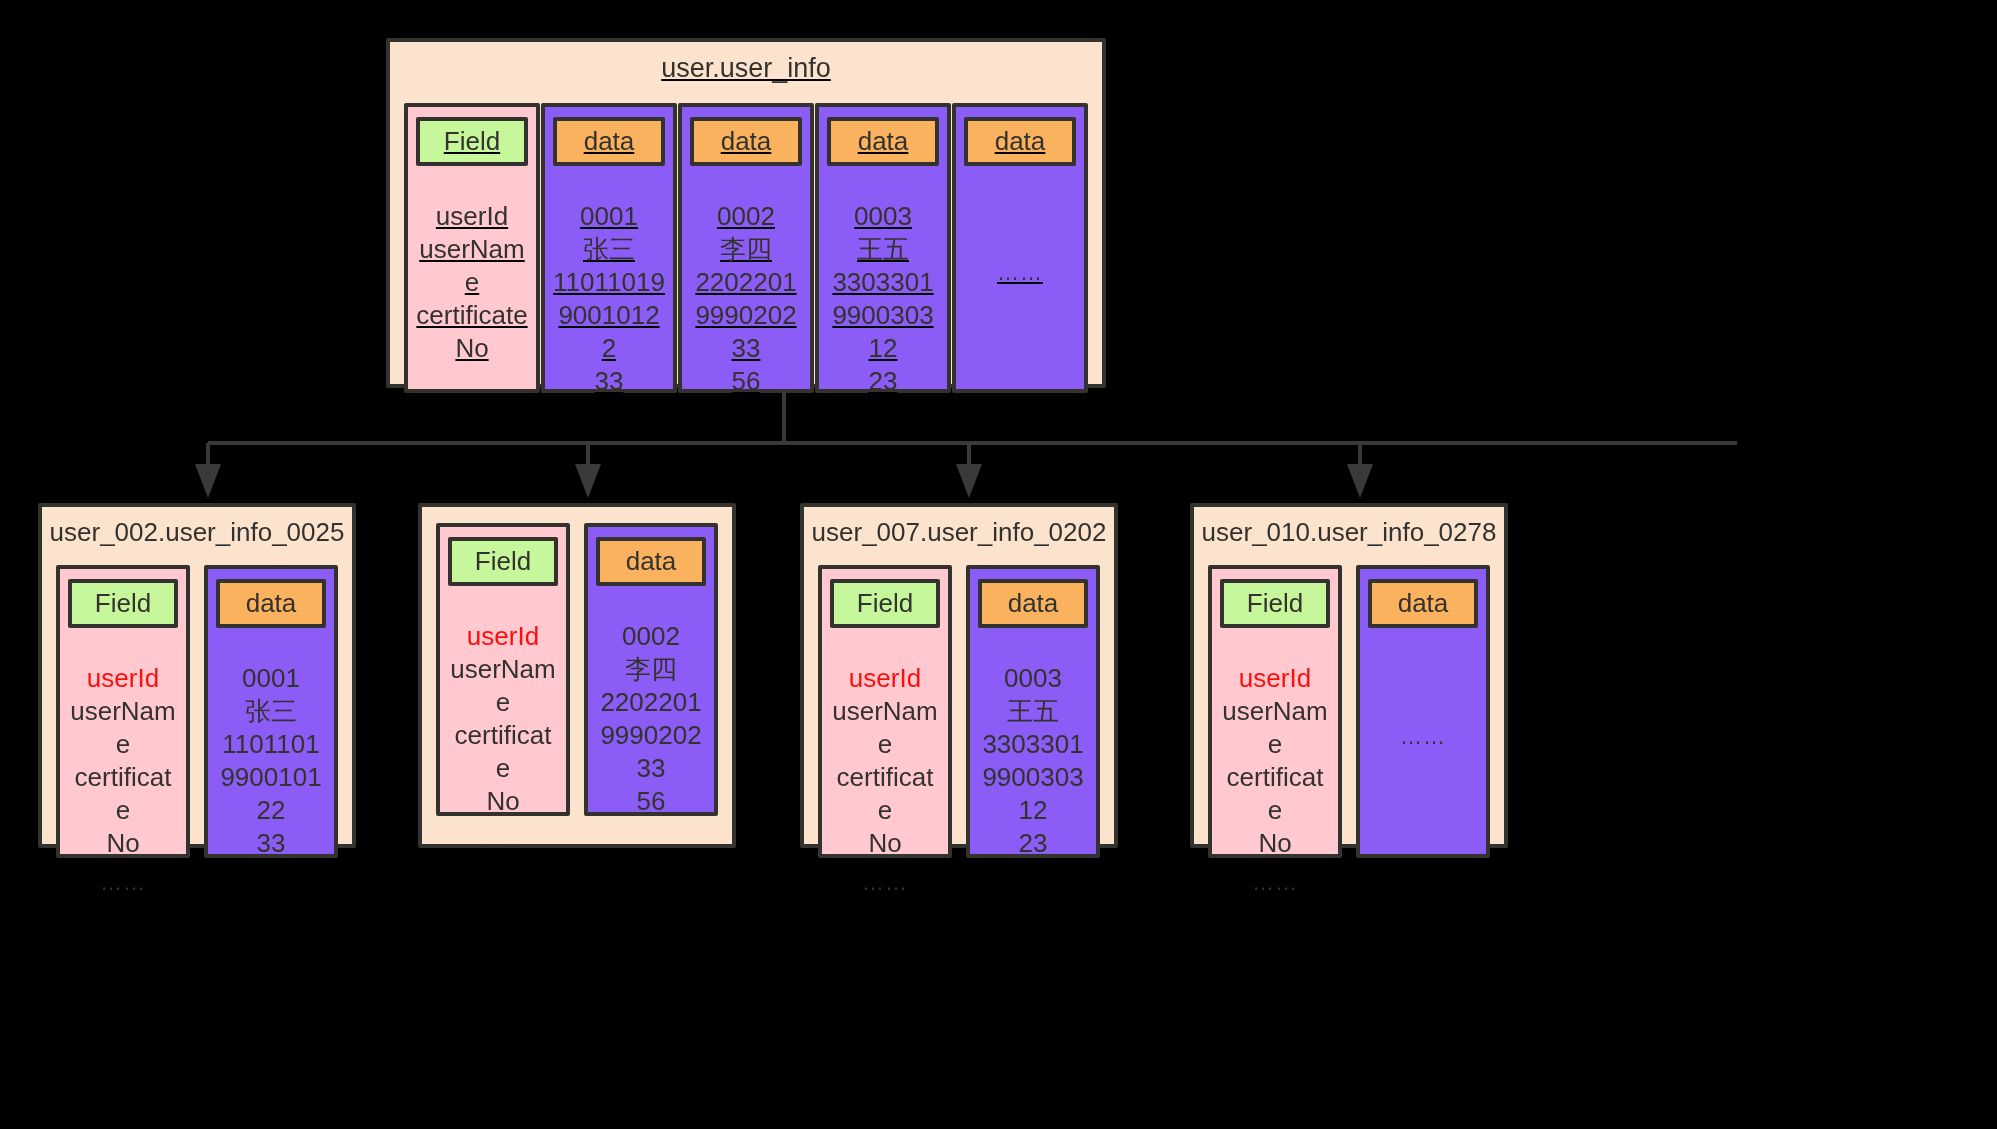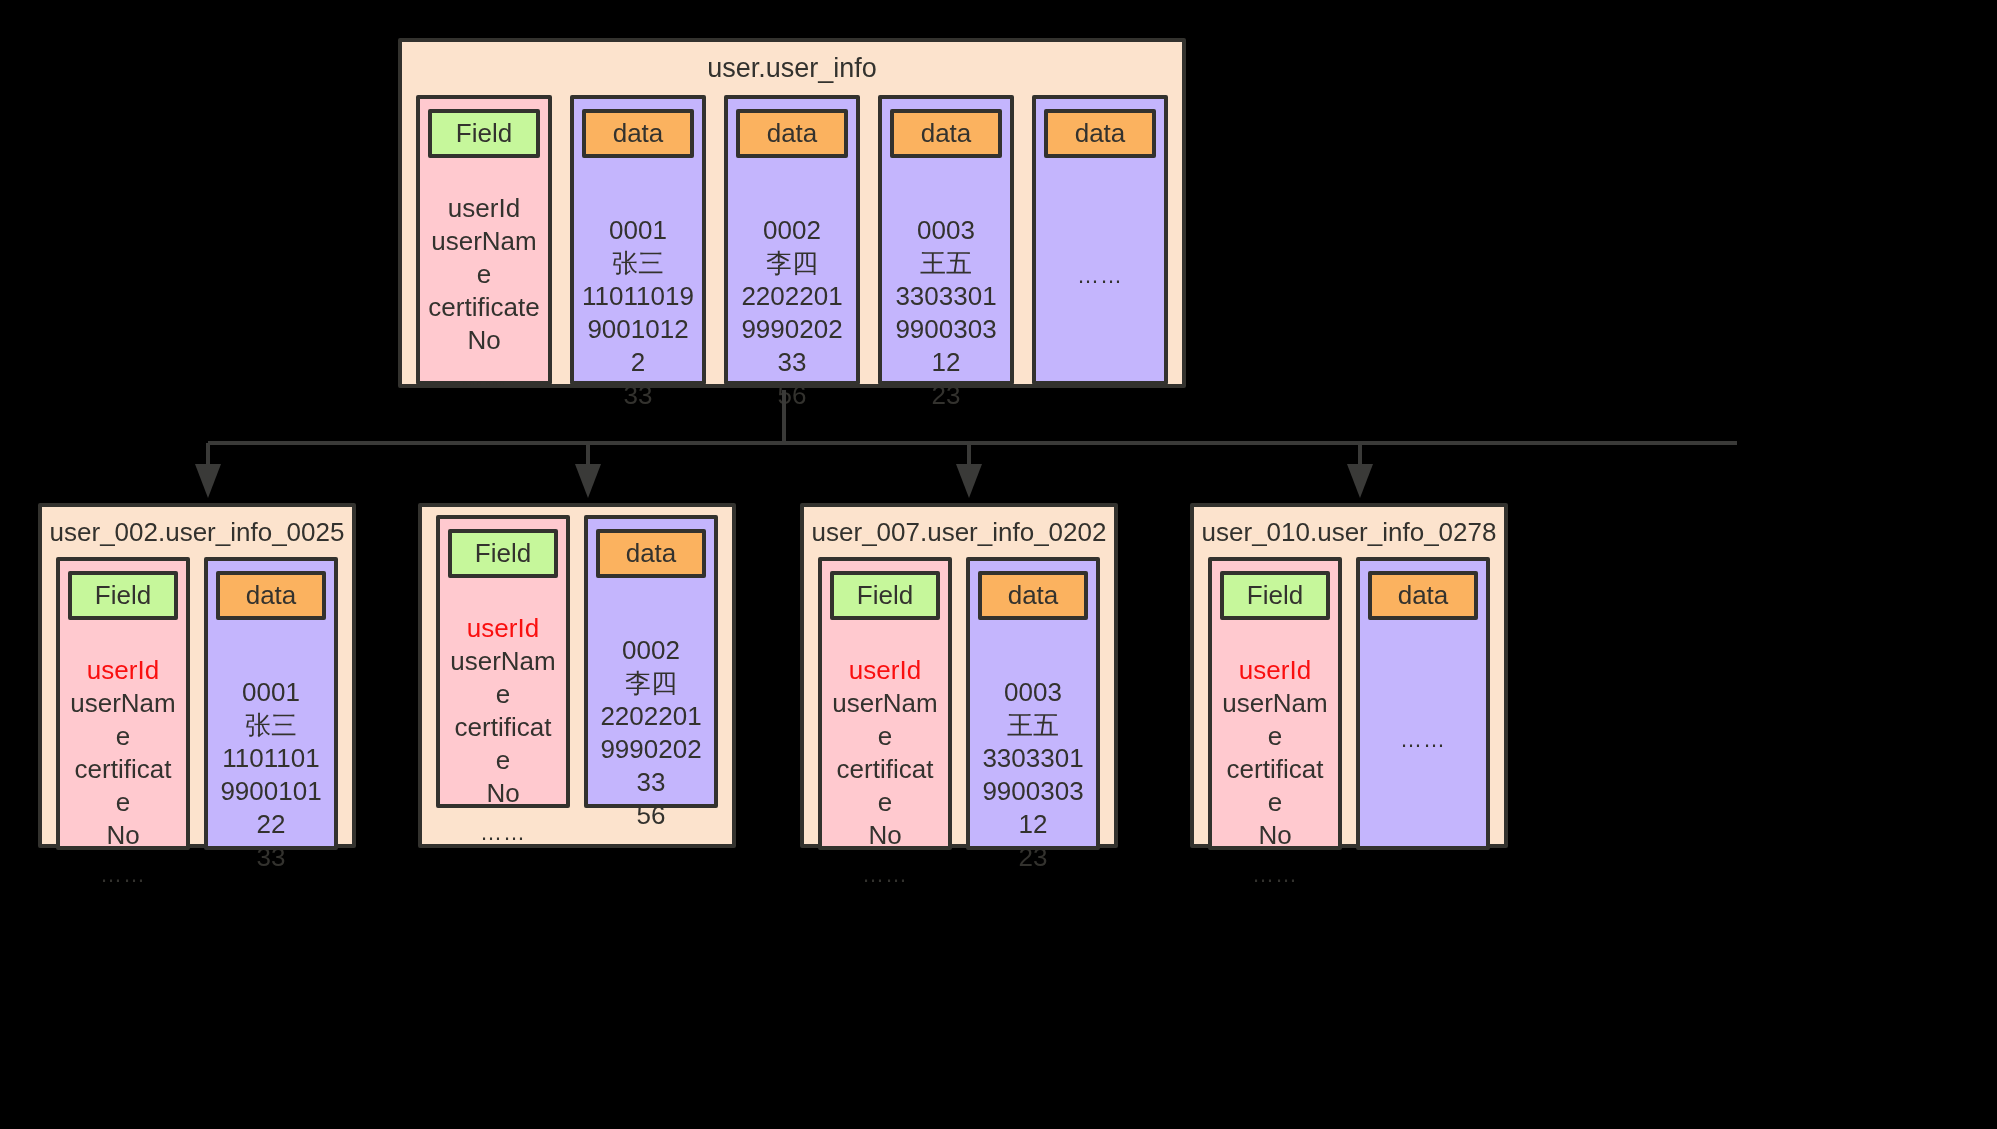--- a/index.html
+++ b/index.html
@@ -36,23 +36,24 @@
     gap: 0px;
     padding: 10px 14px 14px 14px;
   }
   .col {
     border: 4px solid #33322e;
     border-radius: 2px;
     display: flex;
     flex-direction: column;
     align-items: center;
     padding: 10px 8px 10px 8px;
+    margin-top: 8px;
   }
   .col.field { background: #ffc9cf; }
-  .col.data  { background: #c4b5fd; gap: 22px; }
+  .col.data  { background: #8b5cf6; }
 
   .chip {
     border: 4px solid #33322e;
     border-radius: 2px;
     text-align: center;
     color: #33322e;
     font-size: 26px;
     line-height: 30px;
     padding: 5px 4px 6px 4px;
     width: 100%;
@@ -74,24 +75,25 @@
     flex: 1;
     display: flex;
     align-items: center;
     justify-content: center;
   }
   .pk { color: #fa0f0f; }
   .ell { letter-spacing: 1px; font-size: 22px; }
 
   
   #parent-box {
-    left: 398px;
+    left: 386px;
     top: 38px;
-    width: 788px;
+    width: 720px;
     height: 350px;
+    text-decoration: underline;
   }
   #parent-box .cols { gap: 0; justify-content: space-between; }
   #parent-box .col { width: 136px; height: 290px; }
   #parent-box .col.field { width: 136px; }
 
   
   #connectors {
     position: absolute;
     left: 0; top: 0;
     width: 1997px; height: 1129px;

